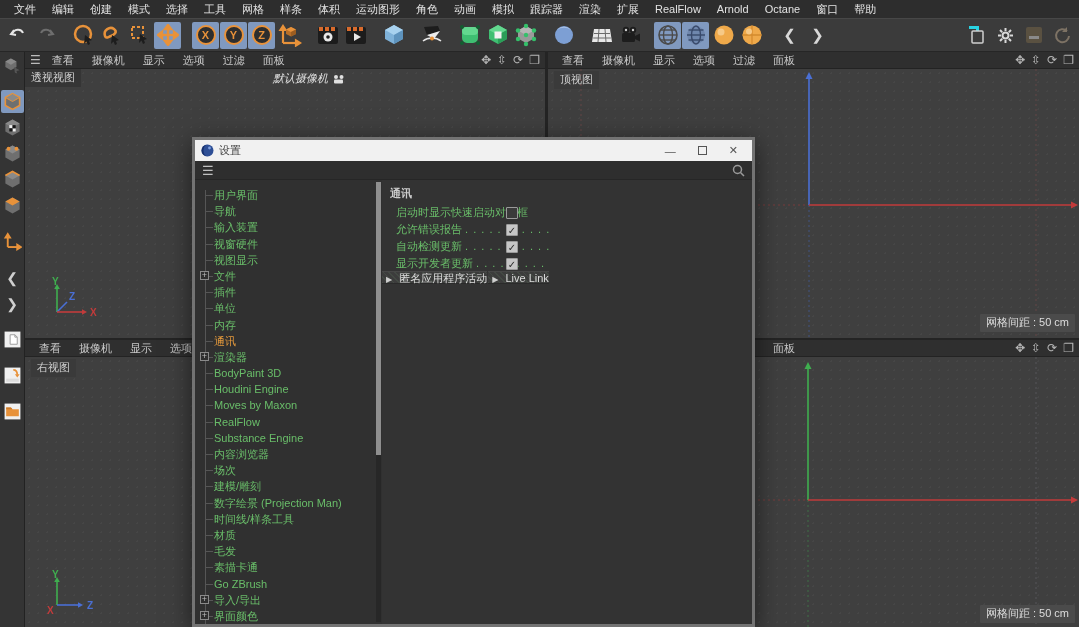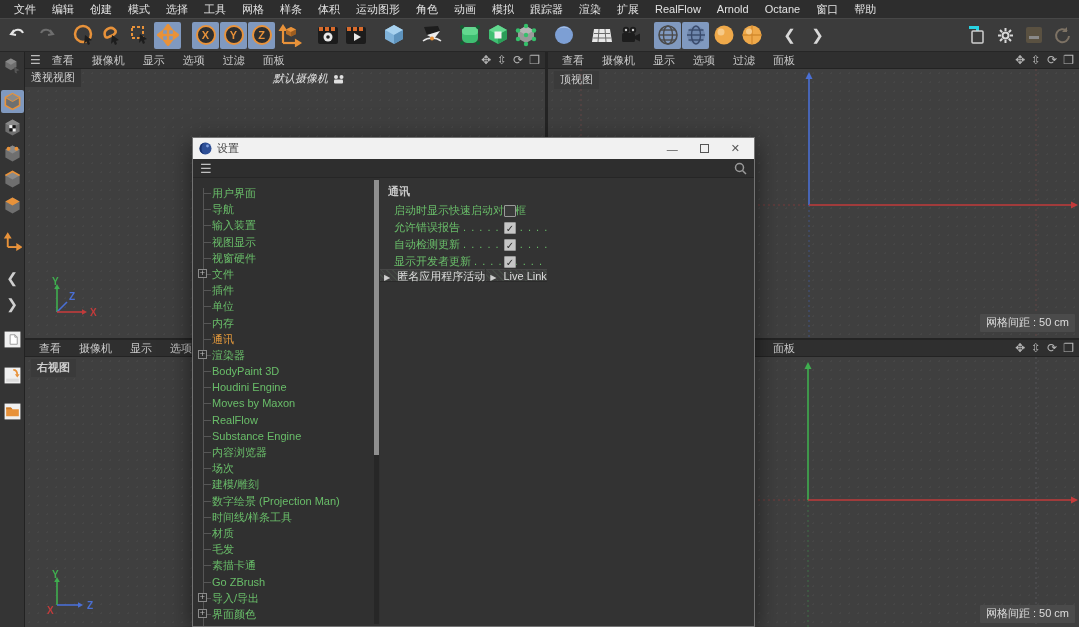--- a/index.html
+++ b/index.html
@@ -36,21 +36,21 @@
   .vp-icons span { cursor:default; }
   .vp-body { position:absolute; background:#3f3f3f; background-image:radial-gradient(rgba(255,255,255,0.035) 1px, transparent 1px); background-size:9px 9px; overflow:hidden; }
   .vp-label { position:absolute; left:0; top:0; background:#353535; color:#cfcfcf; padding:1px 6px 2px 6px; }
   .grid-chip { position:absolute; background:#4b4b4b; color:#ddd; padding:1px 6px 2px 6px; border-radius:1px; }
   .cam-label { position:absolute; color:#e0e0e0; display:flex; align-items:center; gap:4px; }
   .divider-v { position:absolute; left:545px; top:52px; width:3px; bottom:0; background:#242424; z-index:2; }
   .divider-h { position:absolute; left:25px; top:338px; height:2px; right:0; background:#242424; z-index:2; }
   .axes-svg, .gizmo-svg { position:absolute; }
 
   
-  .dialog { position:absolute; left:192px; top:137px; width:563px; height:490px; background:#323232; border:1px solid #737373; box-shadow:0 6px 24px rgba(0,0,0,0.55); z-index:10; display:flex; flex-direction:column; }
+  .dialog { position:absolute; left:192px; top:137px; width:563px; height:490px; background:#323232; border:3px solid #737373; box-shadow:0 6px 24px rgba(0,0,0,0.55); z-index:10; display:flex; flex-direction:column; }
   .dlg-title { height:21px; background:#f1f1f1; display:flex; align-items:center; padding:0 6px; color:#333; flex:none; }
   .dlg-title .ttl { margin-left:5px; color:#444; }
   .win-btns { margin-left:auto; display:flex; align-items:center; gap:22px; padding-right:8px; color:#555; }
   .win-btns .maxbox { width:9px; height:9px; border:1px solid #555; display:inline-block; }
   .dlg-strip { height:19px; background:#2e2e2e; border-bottom:1px solid #262626; display:flex; align-items:center; padding:0 7px; flex:none; }
   .dlg-strip .burger { color:#c0c0c0; font-size:13px; }
   .dlg-strip .srch { margin-left:auto; }
   .dlg-body { flex:1; display:flex; min-height:0; }
 
   .tree { width:187px; background:#303030; position:relative; padding-top:7px; flex:none; }
@@ -523,21 +523,21 @@
         <span class="mi">面板</span>
       </span>
     <span class="vp-icons">
       <span>✥</span>
       <span>⇳</span>
       <span>⟳</span>
       <span>❐</span>
     </span>
   </div>
   <div class="vp-body" style="left:25px; top:357px; width:520px; height:270px;">
-    <span class="vp-label" style="left:6px; top:2px; background:#3a3a3a;font-weight:bold;">右视图</span>
+    <span class="vp-label" style="left:6px; top:2px; background:#3a3a3a;">右视图</span>
     <svg class="gizmo-svg" style="left:18px; top:210px;" width="70" height="48" viewBox="0 0 70 48">
       <line x1="14" y1="38" x2="14" y2="14" stroke="#3fae4f" stroke-width="1.6"></line>
         <path d="M14 10 l2.8 5 h-5.6z" fill="#3fae4f"></path>
       <text x="9" y="11" fill="#3fae4f" font-size="10" font-weight="bold">Y</text>
       <text x="4" y="47" fill="#c23b3b" font-size="10" font-weight="bold">X</text>
       <line x1="14" y1="38" x2="36" y2="38" stroke="#4a6fd4" stroke-width="1.6"></line>
         <path d="M40 38 l-5 -2.8 v5.6z" fill="#4a6fd4"></path>
       <text x="44" y="42" fill="#4a6fd4" font-size="10" font-weight="bold">Z</text>
     </svg>
   </div>
@@ -607,26 +607,26 @@
               <span>导航</span>
             </div>
 
             <div class="tree-row">
               
               <span>输入装置</span>
             </div>
 
             <div class="tree-row">
               
+              <span>视窗硬件</span>
+            </div>
+
+            <div class="tree-row">
+              
               <span>视图显示</span>
-            </div>
-
-            <div class="tree-row">
-              
-              <span>视窗硬件</span>
             </div>
 
             <div class="tree-row branch">
               <span class="plusbox">+</span>
               <span>文件</span>
             </div>
 
             <div class="tree-row">
               
               <span>插件</span>

